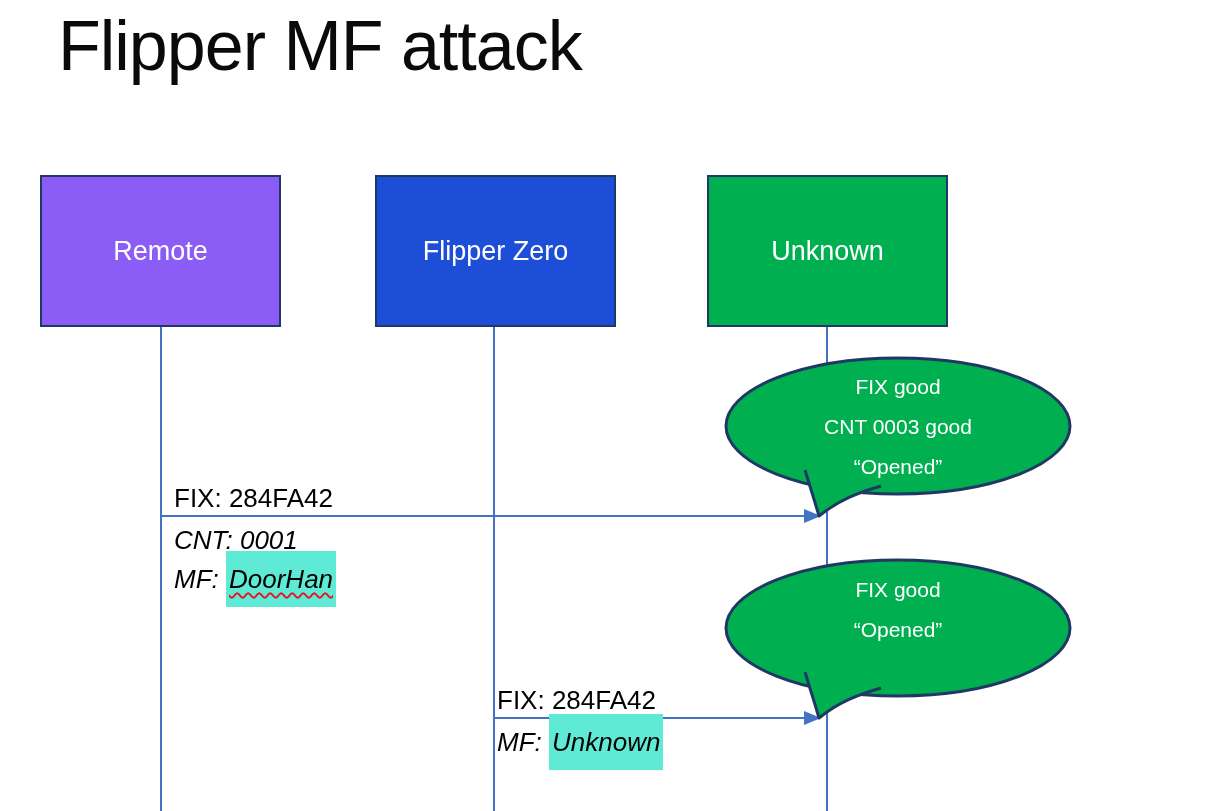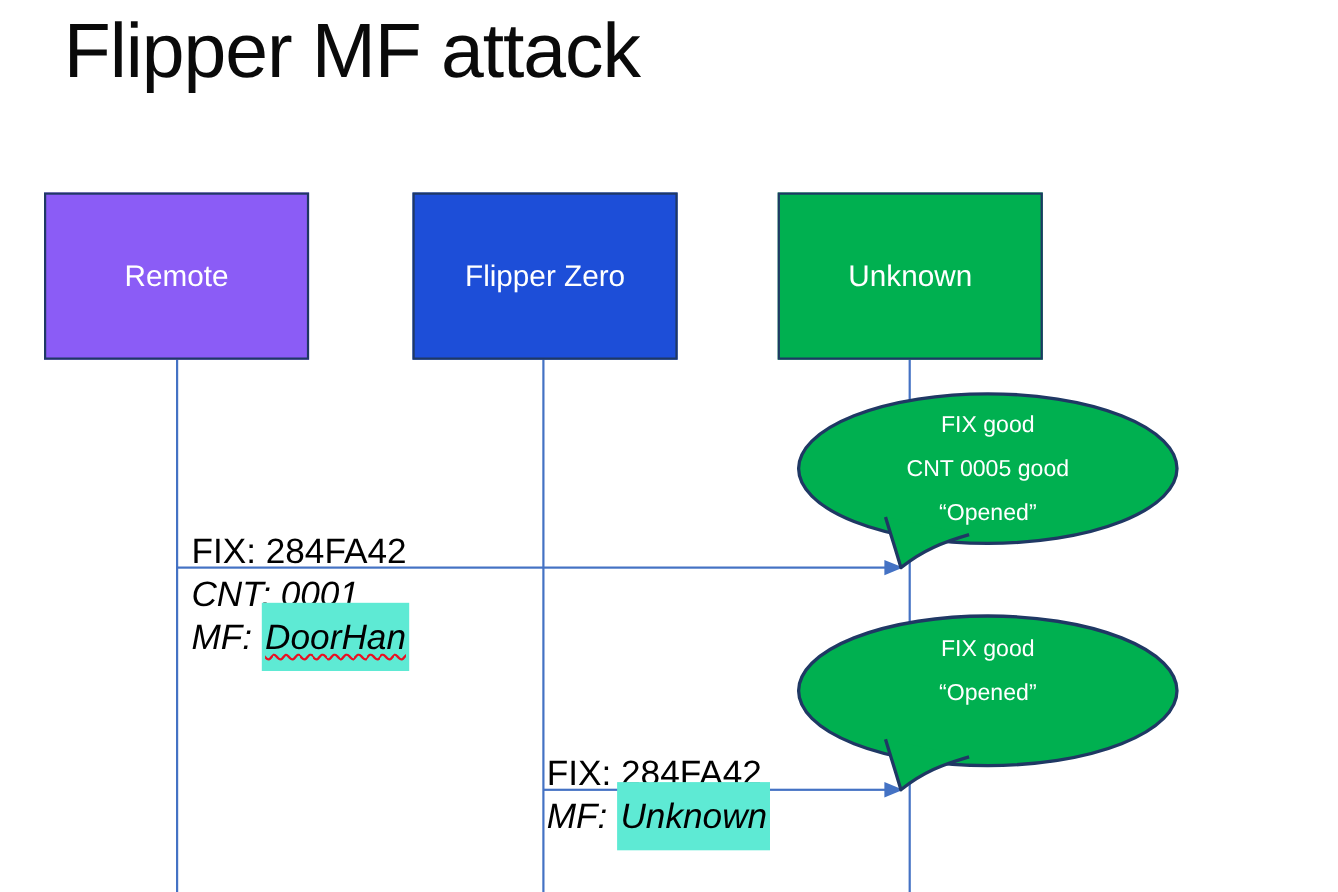--- a/index.html
+++ b/index.html
@@ -72,21 +72,21 @@
     z-index: 2;
   }
   .arrow1-line { left: 161px; top: 515px; width: 645px; }
   .arrow1-head { left: 804px; top: 509px; }
   .arrow2-line { left: 494px; top: 717px; width: 312px; }
   .arrow2-head { left: 804px; top: 711px; }
 
   
   .msg-label {
     position: absolute;
-    font-size: 32px;
+    font-size: 26px;
     color: #000000;
     white-space: nowrap;
     z-index: 4;
   }
   .msg-lines { line-height: 39px; font-style: italic; }
   .hl { background: #5eead4; padding: 13px 3px; }
   .sq {
     text-decoration-line: underline;
     text-decoration-style: wavy;
     text-decoration-color: #E81123;
@@ -147,21 +147,21 @@
   <div class="msg-label msg-lines" style="left:497px; top:723px;">
     <div><span>MF: </span><span class="hl">Unknown</span></div>
   </div>
 
   <svg class="bubble-svg bubble1-svg" viewBox="0 0 380 190">
     <ellipse cx="193" cy="76" rx="172" ry="68" fill="#00B050" stroke="#1F3864" stroke-width="3"></ellipse>
     <path d="M 100 120 C 106 140 110 152 114 166 C 134 150 152 143 176 136" fill="#00B050" stroke="#1F3864" stroke-width="3" stroke-linejoin="round"></path>
   </svg>
   <div class="bubble-text bubble1-text">
     <div>FIX good</div>
-    <div>CNT 0005 good</div>
+    <div>CNT 0003 good</div>
     <div>“Opened”</div>
   </div>
 
   <svg class="bubble-svg bubble2-svg" viewBox="0 0 380 190">
     <ellipse cx="193" cy="76" rx="172" ry="68" fill="#00B050" stroke="#1F3864" stroke-width="3"></ellipse>
     <path d="M 100 120 C 106 140 110 152 114 166 C 134 150 152 143 176 136" fill="#00B050" stroke="#1F3864" stroke-width="3" stroke-linejoin="round"></path>
   </svg>
   <div class="bubble-text bubble2-text">
     <div>FIX good</div>
     <div>“Opened”</div>

